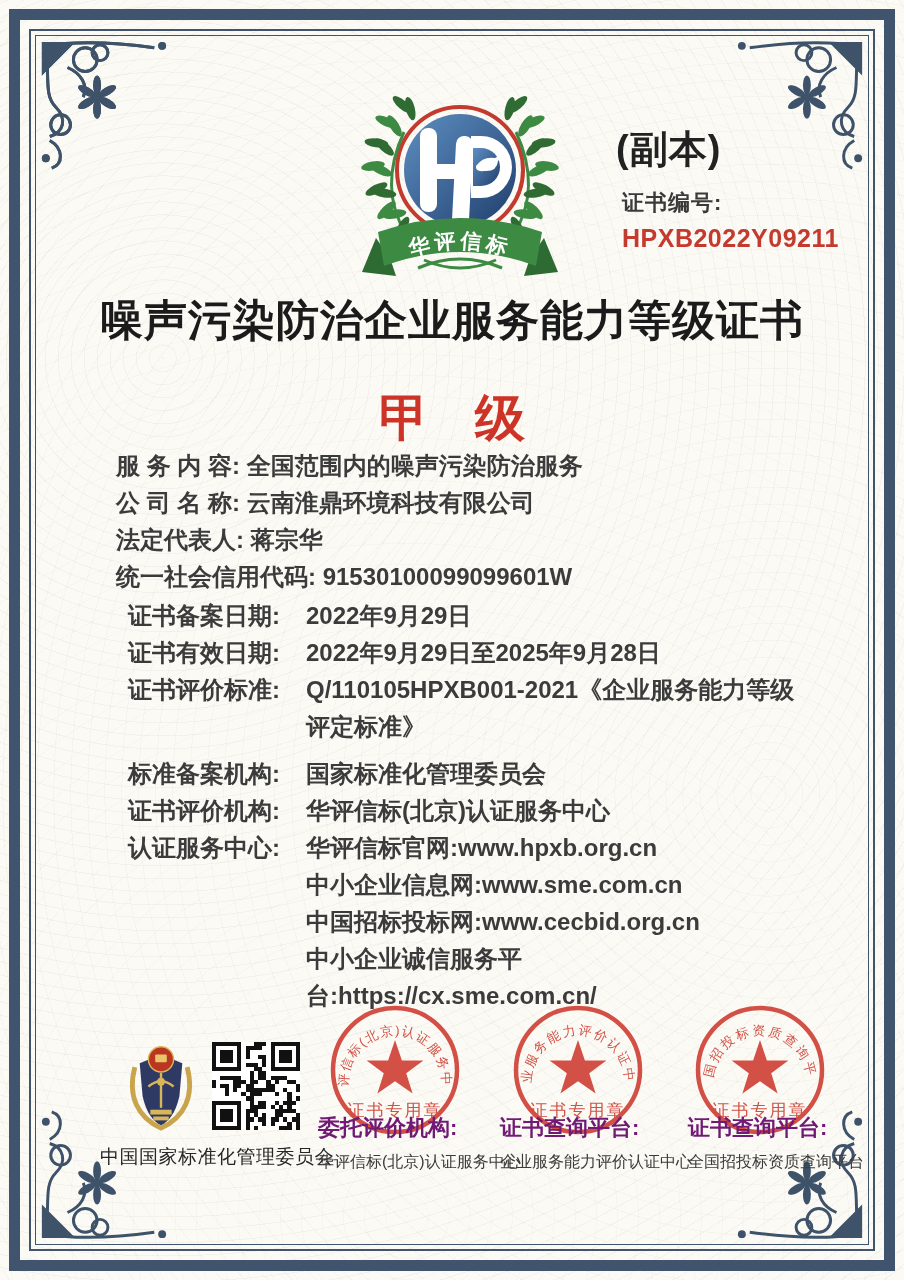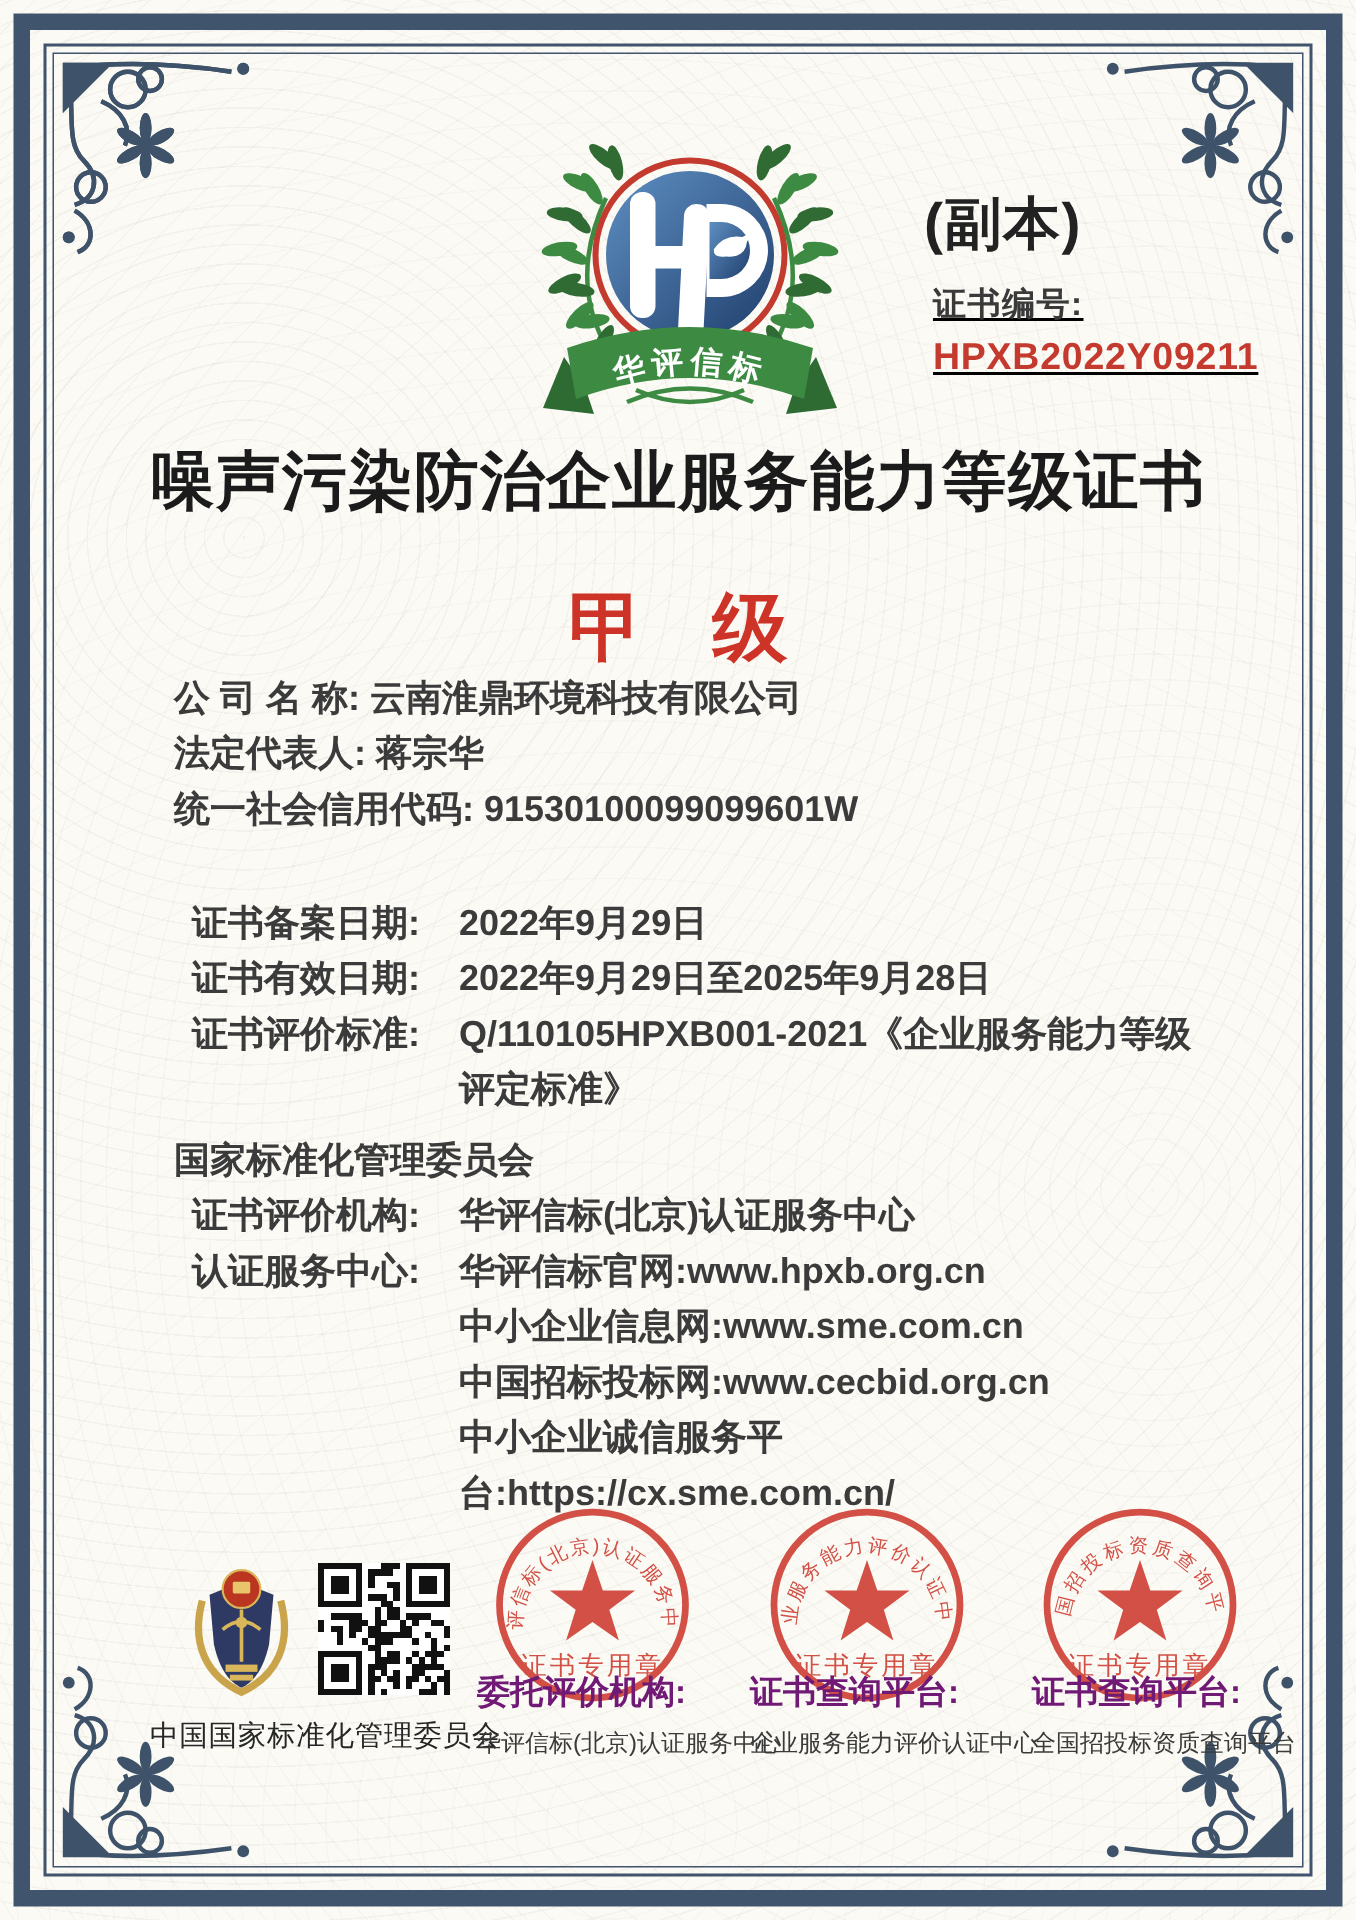--- a/index.html
+++ b/index.html
@@ -22,21 +22,21 @@
   .line2{position:absolute;inset:35px;border:1px solid #40556d;}
   .corner{position:absolute;width:138px;height:138px;color:#3e5269;}
   .corner.tl{top:34px;left:34px;}
   .corner.tr{top:34px;right:34px;transform:scaleX(-1);}
   .corner.bl{bottom:34px;left:34px;transform:scaleY(-1);}
   .corner.br{bottom:34px;right:34px;transform:scale(-1,-1);}
 
   
   .logo{position:absolute;left:358px;top:92px;width:204px;height:200px;}
   .copy-label{position:absolute;left:616px;top:124px;font-size:38px;font-weight:bold;color:#222;letter-spacing:1px;}
-  .certno{position:absolute;left:622px;top:188px;text-decoration:underline;}
+  .certno{position:absolute;left:622px;top:188px;}
   .certno-label{font-size:22px;font-weight:bold;color:#3a3a3a;letter-spacing:1px;}
   .certno-value{margin-top:6px;font-size:25px;font-weight:bold;color:#c43a2e;letter-spacing:.5px;}
 
   .title{position:absolute;left:0;right:0;top:292px;text-align:center;
          font-size:43px;font-weight:900;color:#1b1b1b;letter-spacing:1px;}
   .grade{position:absolute;left:0;right:0;top:363px;text-align:center;
          font-size:50px;font-weight:900;color:#cd3327;letter-spacing:16px;text-indent:16px;margin-top:22px;}
 
   
   .sec{position:absolute;left:116px;width:688px;font-size:24px;color:#3b3b3b;
@@ -192,20 +192,24 @@
 <div class="certno">
   <div class="certno-label">证书编号:</div>
   <div class="certno-value">HPXB2022Y09211</div>
 </div>
 
 <div class="title">噪声污染防治企业服务能力等级证书</div>
 <div class="grade">甲 级</div>
 
 <div class="sec a">
   <div class="row">
+      <span class="lbl">服 务 内 容: </span>
+      <span class="val">全国范围内的噪声污染防治服务</span>
+    </div>
+  <div class="row">
       <span class="lbl">公 司 名 称: </span>
       <span class="val">云南淮鼎环境科技有限公司</span>
     </div>
   <div class="row">
       <span class="lbl">法定代表人: </span>
       <span class="val">蒋宗华</span>
     </div>
   <div class="row">
       <span class="lbl">统一社会信用代码: </span>
       <span class="val">91530100099099601W</span>
@@ -222,20 +226,21 @@
       <span class="val">2022年9月29日至2025年9月28日</span>
     </div>
   <div class="row">
       <span class="lbl">证书评价标准: </span>
       <span class="val" style="max-width:500px">Q/110105HPXB001-2021《企业服务能力等级评定标准》</span>
     </div>
 </div>
 
 <div class="sec c">
   <div class="row">
+      <span class="lbl">标准备案机构: </span>
       <span class="val">国家标准化管理委员会</span>
     </div>
   <div class="row">
       <span class="lbl">证书评价机构: </span>
       <span class="val">华评信标(北京)认证服务中心</span>
     </div>
   <div class="row">
       <span class="lbl">认证服务中心: </span>
       <span class="val">华评信标官网:www.hpxb.org.cn</span>
     </div>

